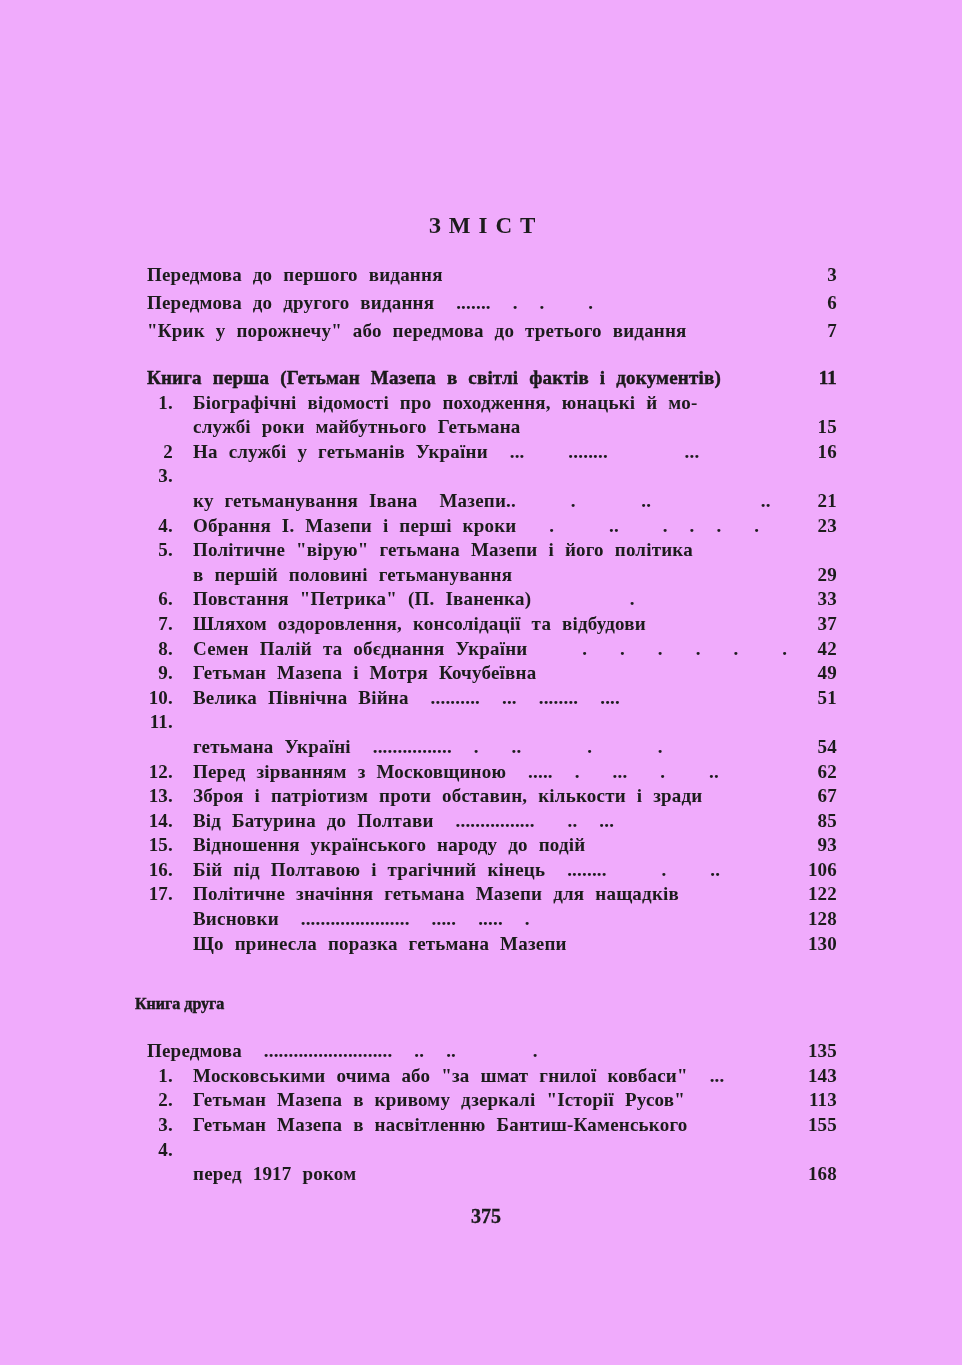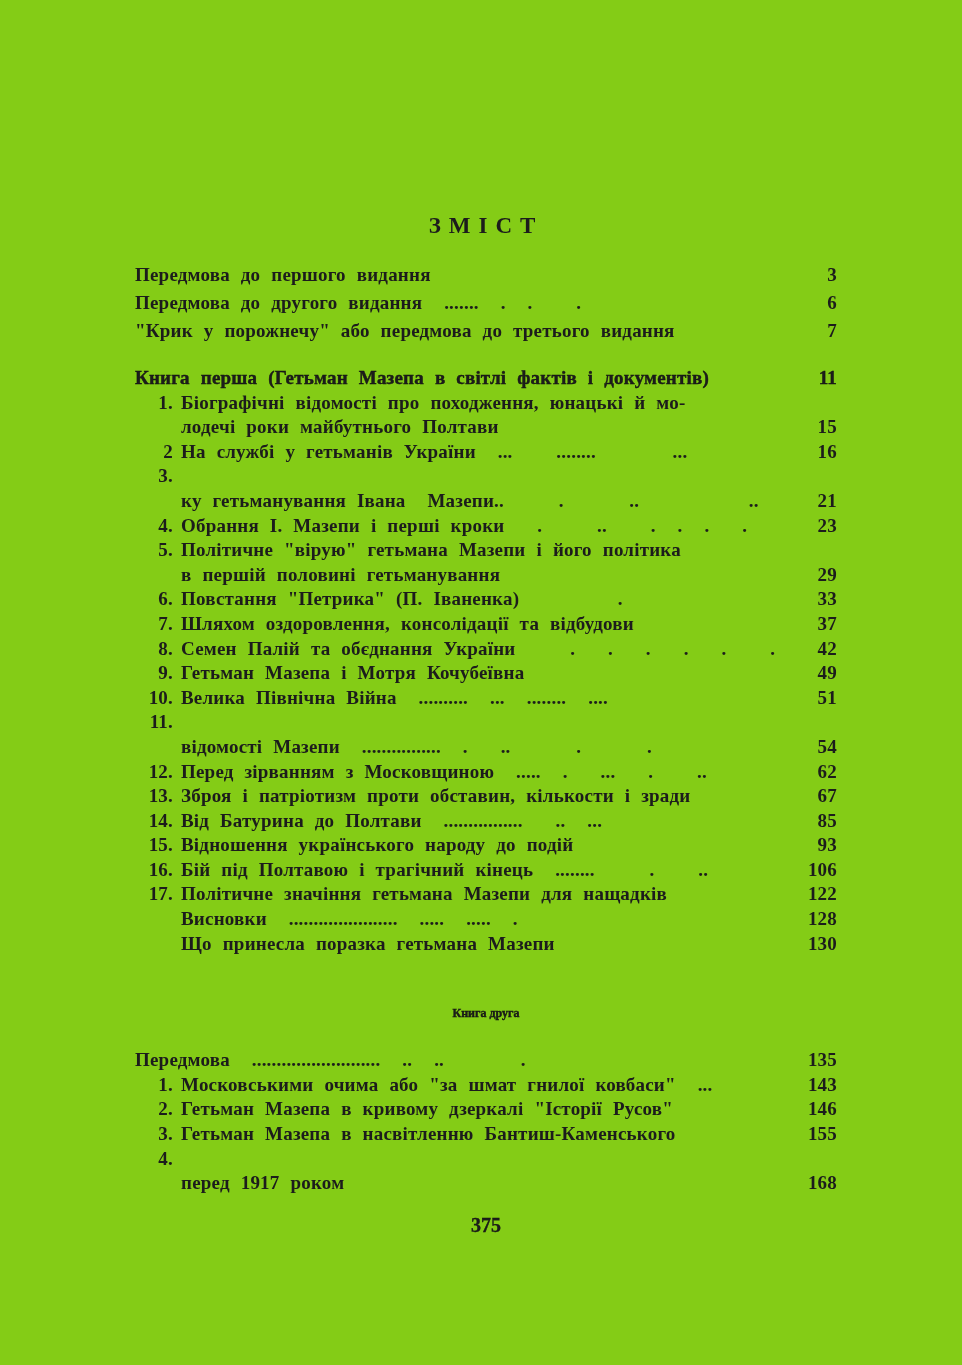--- a/index.html
+++ b/index.html
@@ -1,19 +1,19 @@
 <!DOCTYPE html>
 <html><head>
 <meta charset="utf-8">
 <style>
   html,body{margin:0;padding:0;background:#ffffff;}
   .page{
     position:relative;
     width:962px;height:1365px;
-    background:#84cc16;
+    background:#f0abfc;
     overflow:hidden;
     font-family:"Liberation Serif", "DejaVu Serif", serif;
     font-weight:bold;
     color:#1c1c1c;
   }
   .content{
     position:absolute;
     left:135px;top:0;
     width:702px;
   }
@@ -41,33 +41,34 @@
   .row .num{
     flex:0 0 38px;
     padding-right:8px;
     text-align:right;
     white-space:pre;
   }
   .row .text{
     flex:1 1 auto;
     white-space:pre;
     overflow:hidden;
+    margin-left:12px;
   }
   .row .pg{
     flex:0 0 46px;
     text-align:right;
     white-space:pre;
   }
   .row.bold .text, .row.bold .pg{
     -webkit-text-stroke:0.4px #111;
   }
   .center-heading{
-    margin-top:44px;
-    text-align:center;
-    font-size:12px;
+    margin-top:35px;
+    text-align:left;
+    font-size:16px;
     line-height:26px;
     -webkit-text-stroke:0.4px #111;
   }
   .footer-folio{
     margin-top:16px;
     text-align:center;
     font-size:20px;
     line-height:26px;
     -webkit-text-stroke:0.3px #111;
   }
@@ -100,21 +101,21 @@
           <span class="text">Книга перша (Гетьман Мазепа в світлі фактів і документів)</span>
           <span class="pg">11</span>
         </div>
         <div class="row">
           <span class="num">1.</span>
           <span class="text">Біографічні відомості про походження, юнацькі й мо-</span>
           <span class="pg"></span>
         </div>
         <div class="row">
           <span class="num"></span>
-          <span class="text">лодечі роки майбутнього Полтави</span>
+          <span class="text">службі роки майбутнього Гетьмана</span>
           <span class="pg">15</span>
         </div>
         <div class="row">
           <span class="num">2</span>
           <span class="text">На службі у гетьманів України  ...    ........       ...</span>
           <span class="pg">16</span>
         </div>
         <div class="row">
           <span class="num">3.</span>
           <span class="pg"></span>
@@ -163,21 +164,21 @@
           <span class="num">10.</span>
           <span class="text">Велика Північна Війна  ..........  ...  ........  ....</span>
           <span class="pg">51</span>
         </div>
         <div class="row">
           <span class="num">11.</span>
           <span class="pg"></span>
         </div>
         <div class="row">
           <span class="num"></span>
-          <span class="text">відомості Мазепи  ................  .   ..      .      .</span>
+          <span class="text">гетьмана Україні  ................  .   ..      .      .</span>
           <span class="pg">54</span>
         </div>
         <div class="row">
           <span class="num">12.</span>
           <span class="text">Перед зірванням з Московщиною  .....  .   ...   .    ..</span>
           <span class="pg">62</span>
         </div>
         <div class="row">
           <span class="num">13.</span>
           <span class="text">Зброя і патріотизм проти обставин, кількости і зради</span>
@@ -223,21 +224,21 @@
           <span class="pg">135</span>
         </div>
         <div class="row">
           <span class="num">1.</span>
           <span class="text">Московськими очима або "за шмат гнилої ковбаси"  ...</span>
           <span class="pg">143</span>
         </div>
         <div class="row">
           <span class="num">2.</span>
           <span class="text">Гетьман Мазепа в кривому дзеркалі "Історії Русов"</span>
-          <span class="pg">146</span>
+          <span class="pg">113</span>
         </div>
         <div class="row">
           <span class="num">3.</span>
           <span class="text">Гетьман Мазепа в насвітленню Бантиш-Каменського</span>
           <span class="pg">155</span>
         </div>
         <div class="row">
           <span class="num">4.</span>
           <span class="pg"></span>
         </div>

